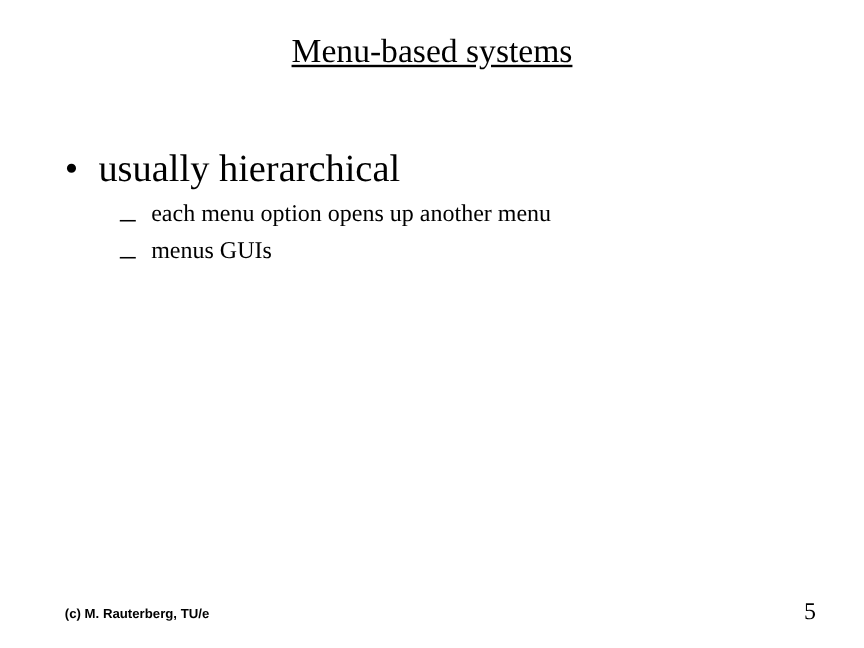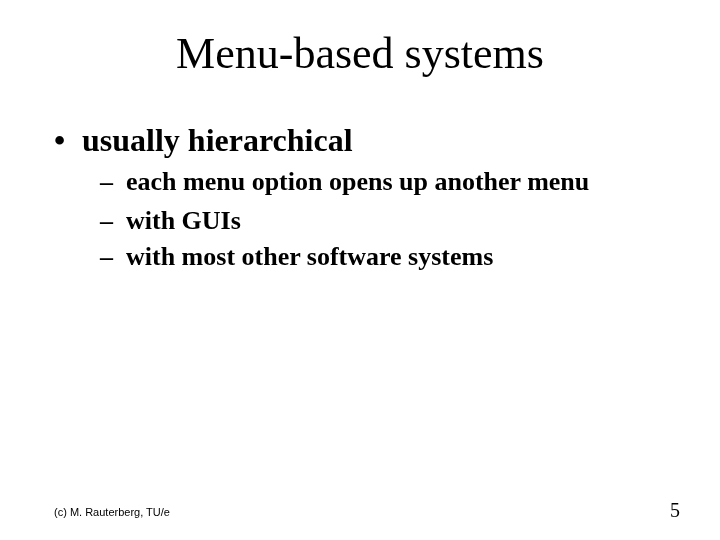--- a/index.html
+++ b/index.html
@@ -17,68 +17,68 @@
     height: 540px;
     position: relative;
     box-sizing: border-box;
   }
   .title {
     position: absolute;
     top: 28px;
     left: 0;
     width: 720px;
     text-align: center;
-    font-size: 44px;
+    font-size: 28px;
     font-weight: 400;
+    text-decoration: underline;
   }
   .body {
     position: absolute;
     top: 120px;
     left: 54px;
     width: 620px;
   }
   .b1 {
     font-size: 32px;
     margin: 0 0 6px 0;
     padding-left: 28px;
     position: relative;
     line-height: 1.25;
-    font-weight: bold;
   }
   .b1::before {
     content: "•";
     position: absolute;
     left: 0;
     top: 0;
     font-size: 32px;
   }
   .b2 {
-    font-size: 26px;
+    font-size: 20px;
     margin: 0 0 4px 0;
     padding-left: 72px;
     position: relative;
     line-height: 1.25;
-    font-weight: bold;
   }
   .b2::before {
     content: "–";
     position: absolute;
     left: 46px;
     top: 0;
     font-size: 26px;
   }
   .gap {
     height: 2px;
   }
   .footer-left {
     position: absolute;
     left: 54px;
     bottom: 22px;
     font-size: 11px;
     font-family: Arial, Helvetica, sans-serif;
+    font-weight: bold;
   }
   .footer-right {
     position: absolute;
     right: 40px;
     bottom: 18px;
     font-size: 20px;
   }
 </style>
 </head>
 <body>
@@ -87,22 +87,21 @@
 
   <div class="title">Menu-based systems</div>
 
   <div class="body">
 
     <div class="b1">usually hierarchical</div>
     <div class="b2">each menu option opens up another menu</div>
 
     <div class="gap"></div>
 
-    <div class="b2">with GUIs</div>
-    <div class="b2">with most other software systems</div>
+    <div class="b2">menus GUIs</div>
 
     <div class="gap"></div>
 
 
   </div>
 
   <div class="footer-left">(c) M. Rauterberg, TU/e</div>
   <div class="footer-right">5</div>
 
 </div>

